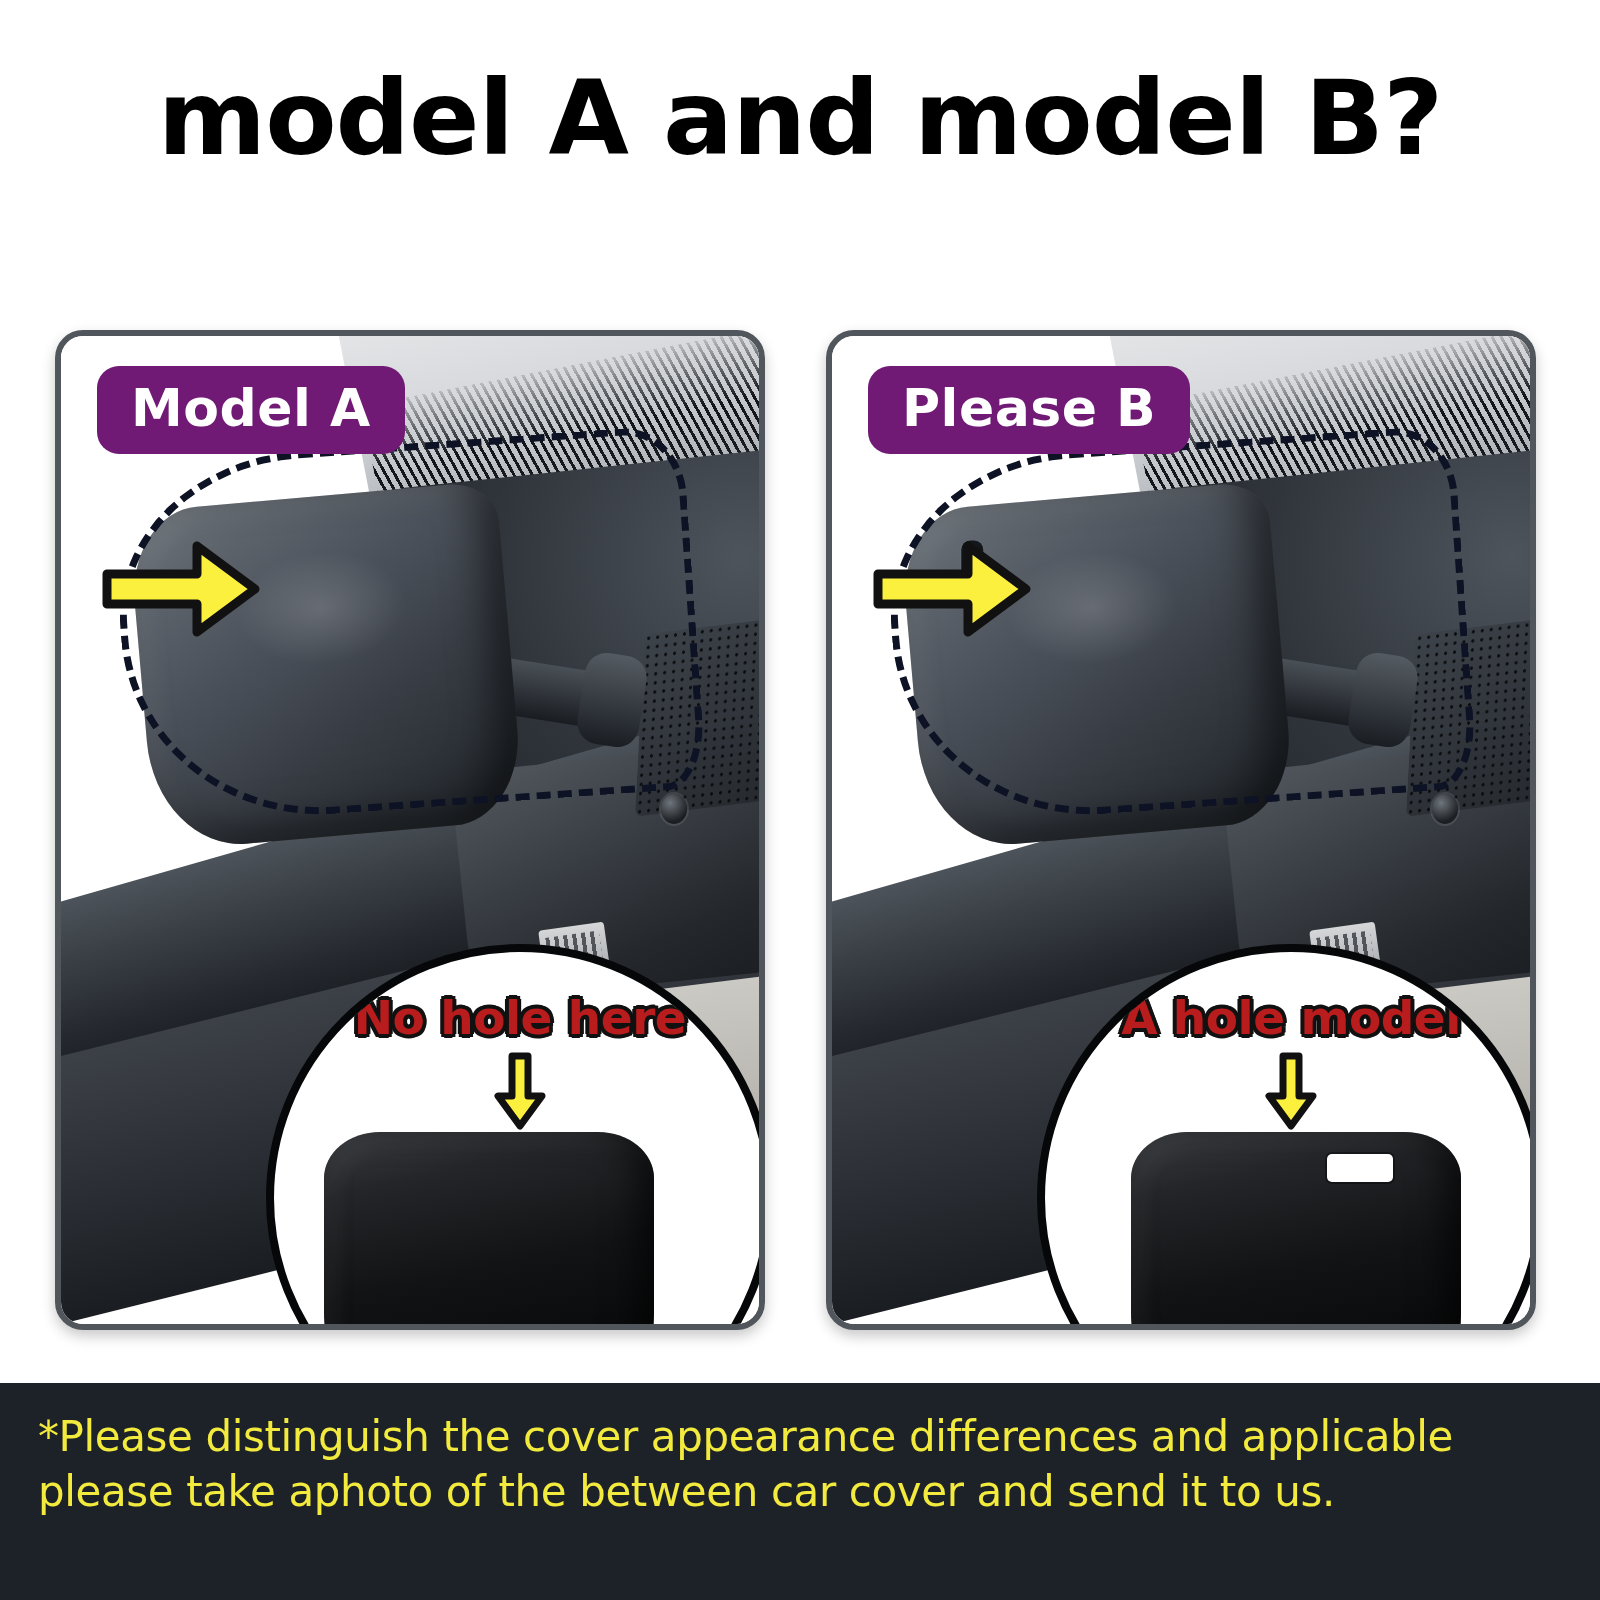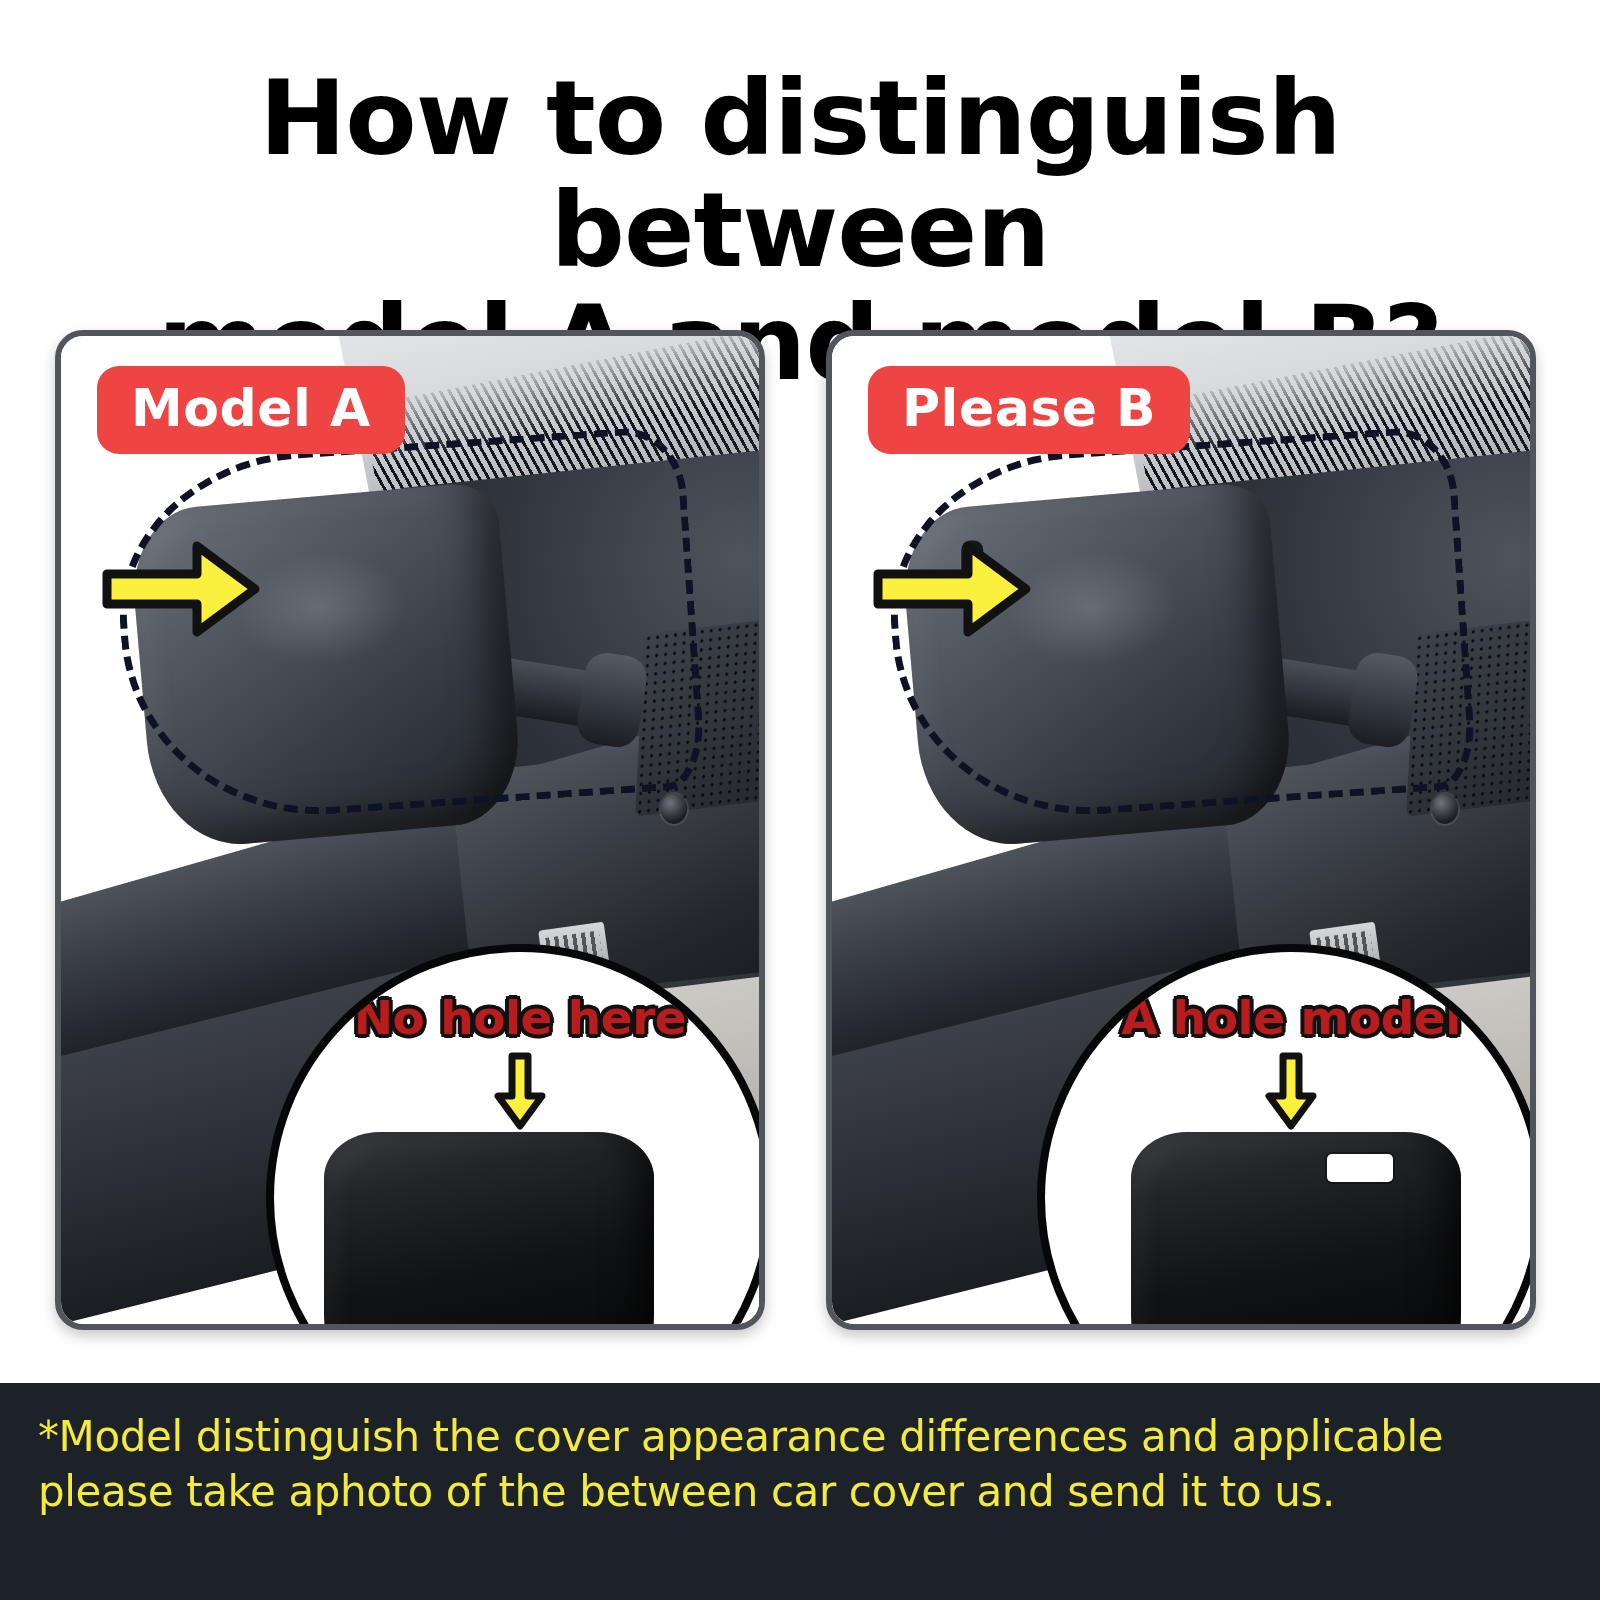--- a/index.html
+++ b/index.html
@@ -189,21 +189,21 @@
     width:560px; height:350px;
     border:7px dashed #0d1324;
     border-radius:190px 60px 40px 200px/160px 70px 70px 190px;
     transform:rotate(-4deg);
   }
 
   
   .badge{
     position:absolute;
     left:36px; top:30px;
-    background:#ef4444;
+    background:#701a75;
     color:#ffffff;
     font-size:52px;
     font-weight:700;
     padding:12px 34px 16px 34px;
     border-radius:22px;
     letter-spacing:.5px;
     z-index:6;
     font-family:"DejaVu Sans", sans-serif;
   }
 
@@ -279,21 +279,20 @@
     font-weight:400;
     font-family:"DejaVu Sans", sans-serif;
     letter-spacing:-.4px;
   }
   .banner-text .bl{display:block;}
 </style>
 </head>
 <body>
 
 <div class="title">
-  <span class="l1">How to distinguish between</span>
   <span class="l2">model A and model B?</span>
 </div>
 
 <div class="card left">
 
   <div class="photo">
     <div class="headliner"></div>
     <div class="frit"></div>
     <div class="interior"></div>
     <div class="pillar"></div>
@@ -361,16 +360,16 @@
       <polygon points="18,4 34,4 34,44 48,44 26,74 4,44 18,44" fill="#FCF03F" stroke="#111111" stroke-width="7" stroke-linejoin="round"></polygon>
     </svg>
     <div class="sample shift">
       <div class="hole"></div>
     </div>
   </div>
 </div>
 
 <div class="banner">
   <div class="banner-text">
-    <span class="bl">*Model distinguish the cover appearance differences and applicable</span>
+    <span class="bl">*Please distinguish the cover appearance differences and applicable</span>
     <span class="bl">please take aphoto of the between car cover and send it to us.</span>
   </div>
 </div>
 
 </body></html>

